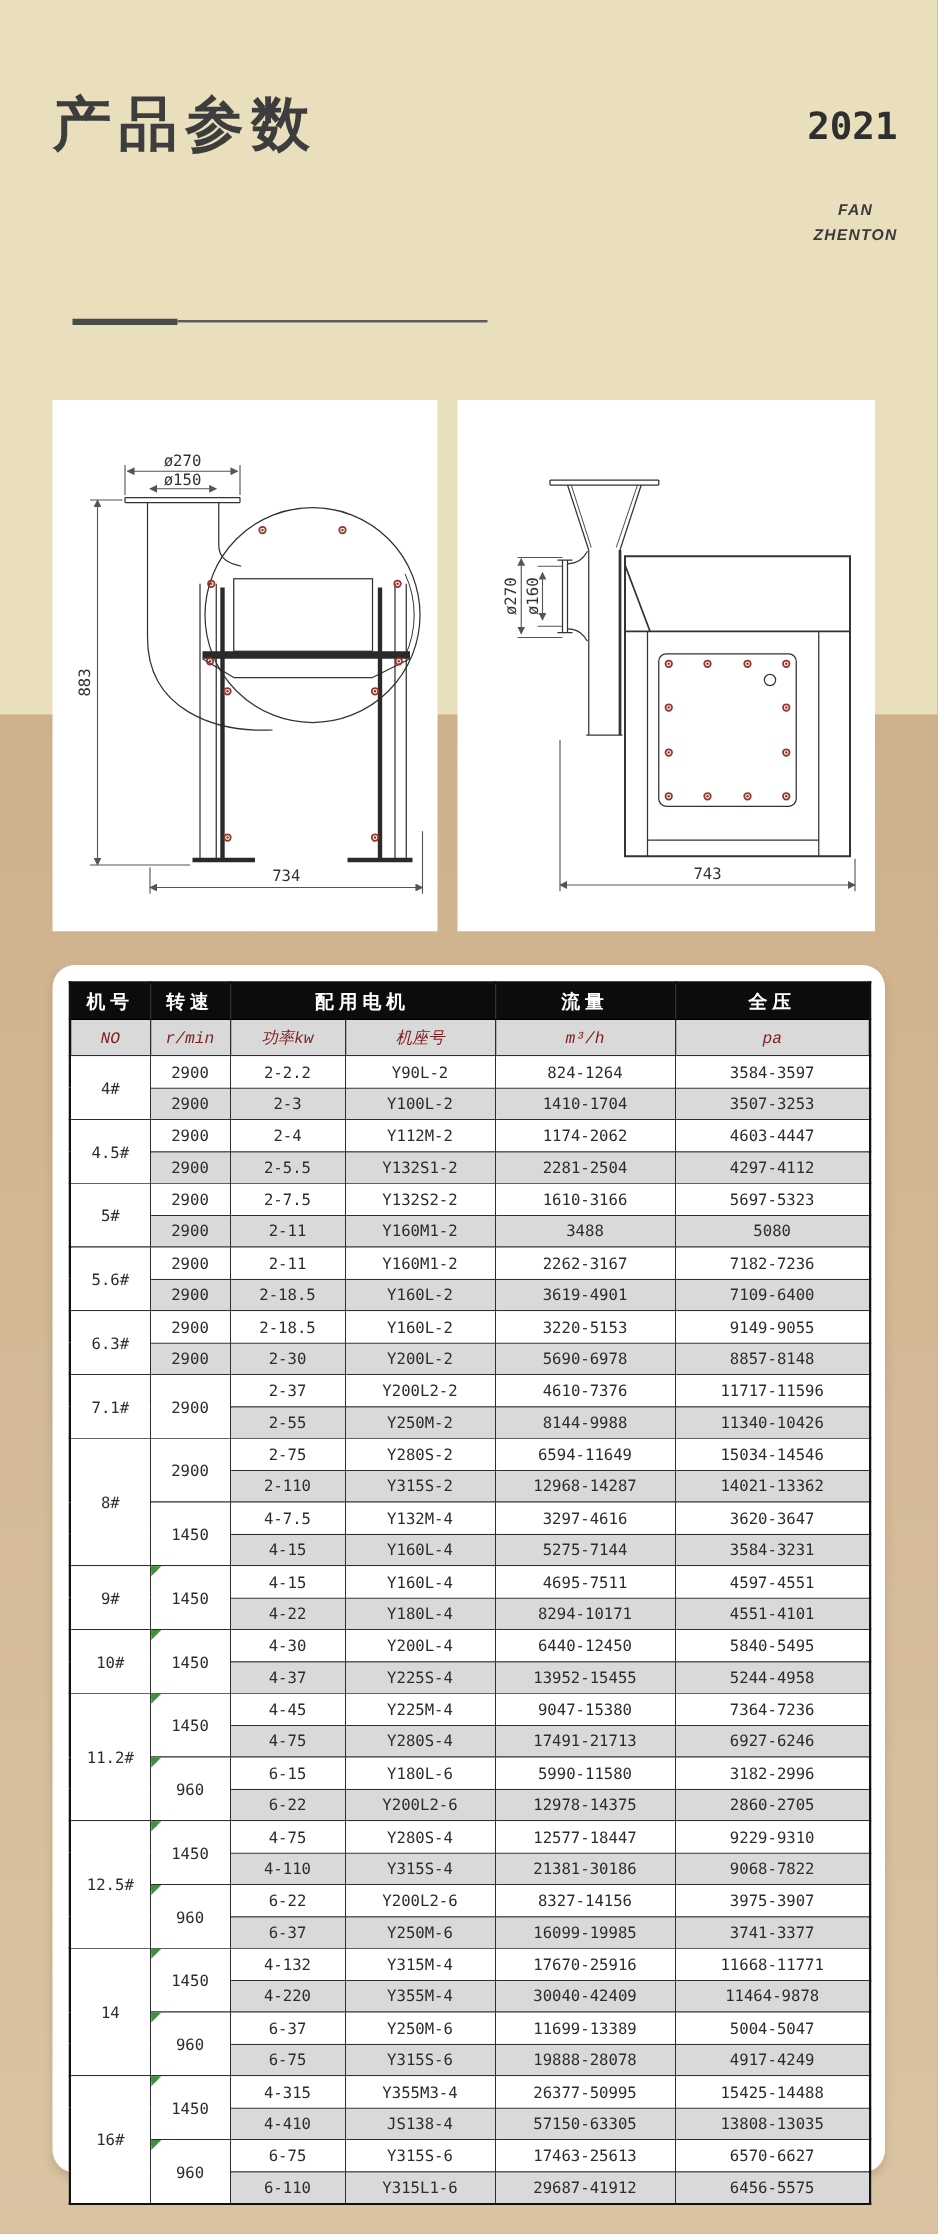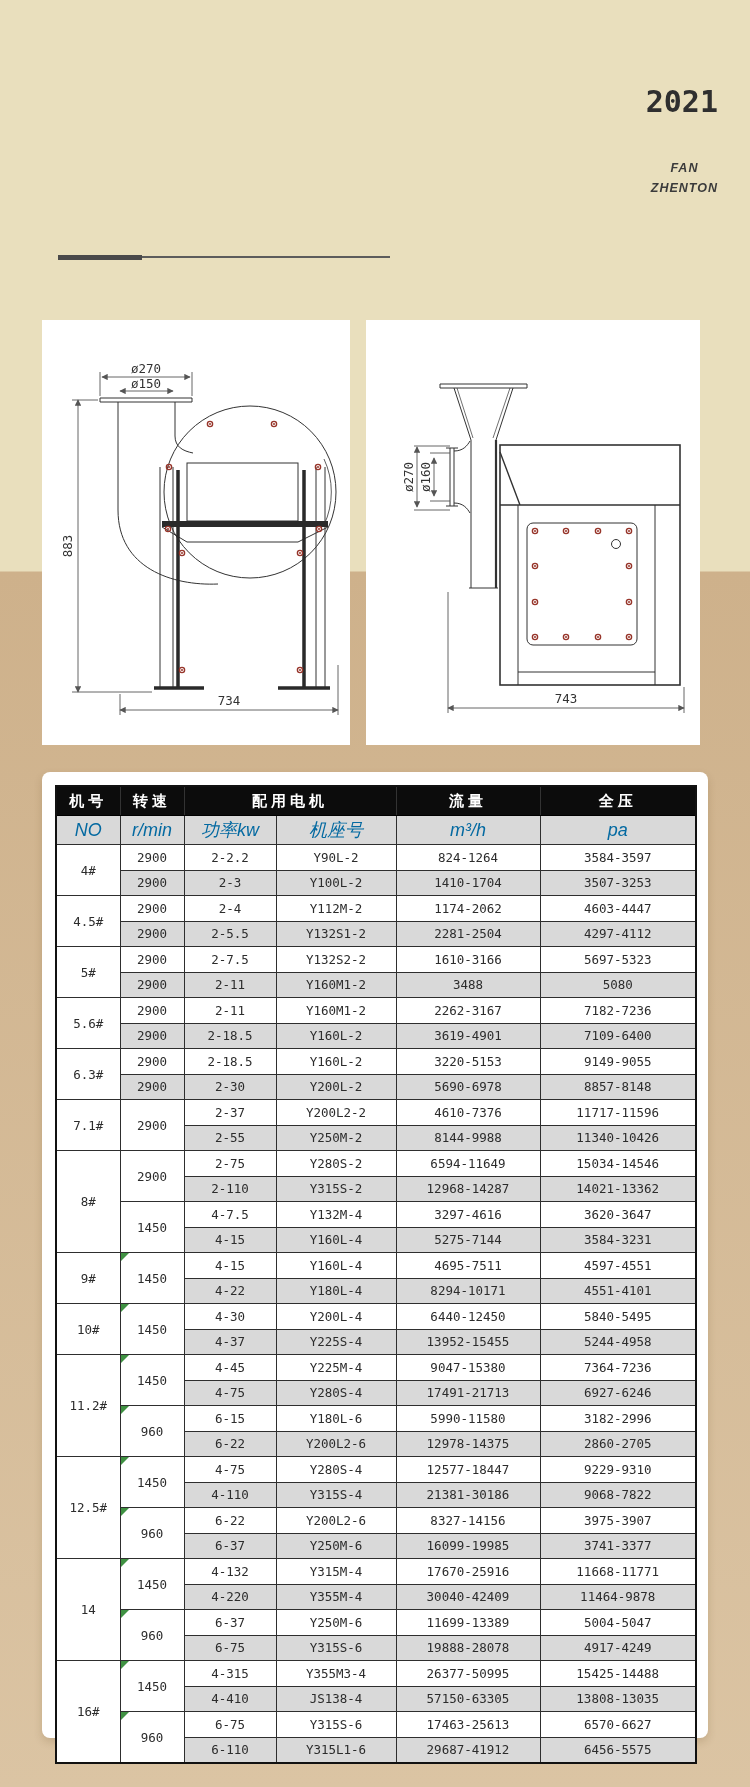--- a/index.html
+++ b/index.html
@@ -19,43 +19,44 @@
   .divider .thick{width:84px;height:5px;background:#4a4a4a;}
   .divider .thin{flex:1;height:1.5px;background:#5c5c5c;}
   
   .draw-box{position:absolute;top:320px;height:425px;background:#ffffff;}
   .draw-box.left{left:42px;width:308px;}
   .draw-box.right{left:366px;width:334px;}
   .draw-box svg{display:block;width:100%;height:100%;}
   .dim-text{font-family:"DejaVu Sans Mono",monospace;font-size:12.5px;fill:#333;}
   
   .table-card{position:absolute;left:42px;top:772px;width:666px;height:966px;background:#ffffff;
-              border-radius:8px;box-sizing:border-box;padding:13px;
+              border-radius:18px;box-sizing:border-box;padding:13px;
               box-shadow:0 4px 8px rgba(90,60,20,.18);}
   table.ptable{width:640px;height:940px;table-layout:fixed;border-collapse:collapse;background:#fff;
                border:2px solid #111;}
   .ptable th,.ptable td{border:1px solid #2e2e2e;padding:0;text-align:center;vertical-align:middle;}
   .ptable thead th{height:28px;background:#0c0c0c;color:#fff;font-size:15px;font-weight:700;
                    letter-spacing:4px;border-color:#0c0c0c #333 #000 #333;}
   .ptable thead tr.sub td{height:28px;background:#d9d9d9;font-style:italic;
-                   font-family:Liberation Sans, sans-serif;font-size:18px;color:#0369a1;}
+                   font-family:Liberation Mono, monospace;font-size:13px;color:#7f1d1d;}
   .ptable tbody td{height:24.5px;font-family:"DejaVu Sans Mono",monospace;font-size:12.5px;
                    color:#2c2c2c;background:#fff;}
   .ptable tbody tr.alt td{background:#d9d9d9;}
   .ptable tbody td.no-cell,.ptable tbody tr.alt td.no-cell{background:#fff;}
   .ptable tbody td.speed-cell.merged,.ptable tbody tr.alt td.speed-cell.merged{background:#fff;}
   .ptable tbody td{position:relative;}
   .ptable tbody td.flag::before{content:"";position:absolute;left:0;top:0;width:0;height:0;
                    border:4px solid transparent;border-left-color:#3f9142;border-top-color:#3f9142;}
 </style>
 </head>
 <body>
 
 <div class="page">
 
+  <h1 class="title-cn" style="margin:0">产品参数</h1>
   <div class="year">2021</div>
   <div class="brand">
     <div>FAN</div>
     <div>ZHENTON</div>
   </div>
   <div class="divider">
     <span class="thick"></span>
     <span class="thin"></span>
   </div>
 

